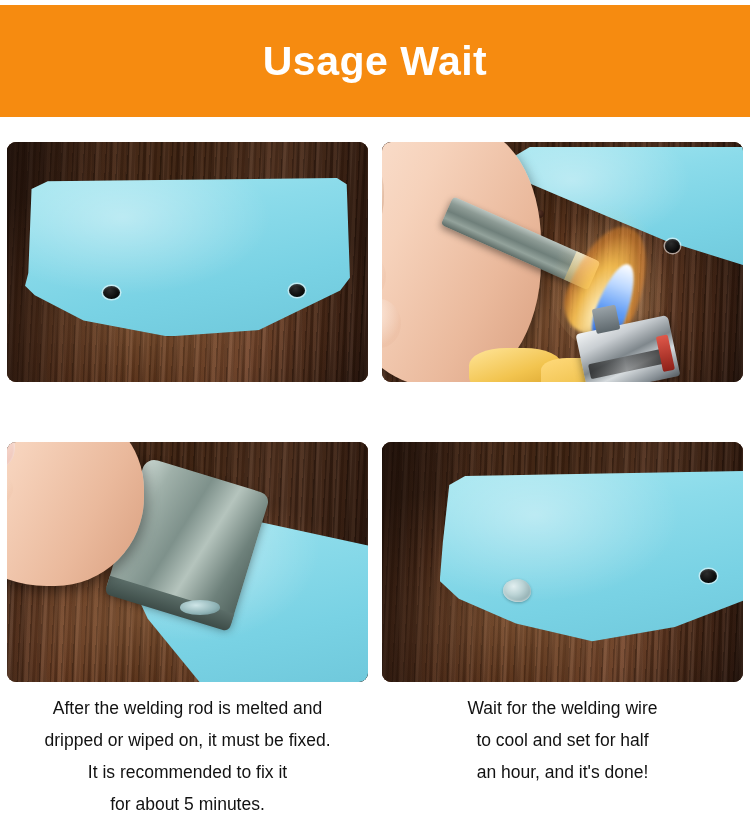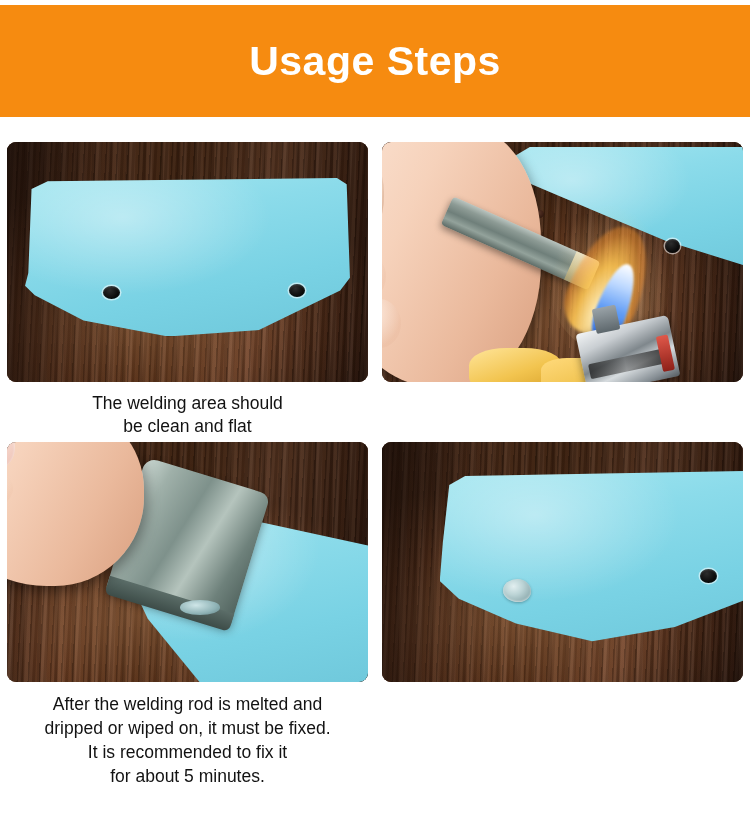--- a/index.html
+++ b/index.html
@@ -350,44 +350,42 @@
   .caption {
     margin: 10px auto 0 auto;
     width: 360px;
     text-align: center;
     color: #121212;
     font-size: 17.5px;
     line-height: 23px;
     font-family: "Liberation Sans", sans-serif;
     white-space: pre-line;
   }
-  .caption-r2 { font-size: 17.5px; line-height: 24px; }
+  .caption-r2 { font-size: 17.5px; line-height: 32px; }
 </style>
 </head>
 <body>
 
 <div class="banner">
-  <div class="banner-title">Usage Steps</div>
+  <div class="banner-title">Usage Wait</div>
 </div>
 
 <div class="steps-grid">
 
   <div class="step-cell cell-r1 cell-c1">
     <div class="photo">
       <div class="wood"></div>
       <div class="wood-sheen"></div>
       <div class="wood-dark-left"></div>
       <div class="sheet p1-sheet">
         <div class="sheet-sheen"></div>
       </div>
       <div class="hole p1-hole-a"></div>
       <div class="hole p1-hole-b"></div>
     </div>
-    <div class="caption">The welding area should
-be clean and flat</div>
   </div>
 
   <div class="step-cell cell-r1 cell-c2">
     <div class="photo">
       <div class="wood"></div>
       <div class="wood-sheen"></div>
       <div class="sheet p2-sheet">
         <div class="sheet-sheen"></div>
       </div>
       <div class="hole p2-hole"></div>
@@ -440,15 +438,18 @@
     <div class="photo photo-r2">
       <div class="wood"></div>
       <div class="wood-sheen"></div>
       <div class="wood-dark-left"></div>
       <div class="sheet p4-sheet">
         <div class="sheet-sheen"></div>
       </div>
       <div class="hole p4-hole"></div>
       <div class="p4-weld"></div>
     </div>
+    <div class="caption caption-r2">Wait for the welding wire
+to cool and set for half
+an hour, and it's done!</div>
   </div>
 
 </div>
 
 </body></html>

